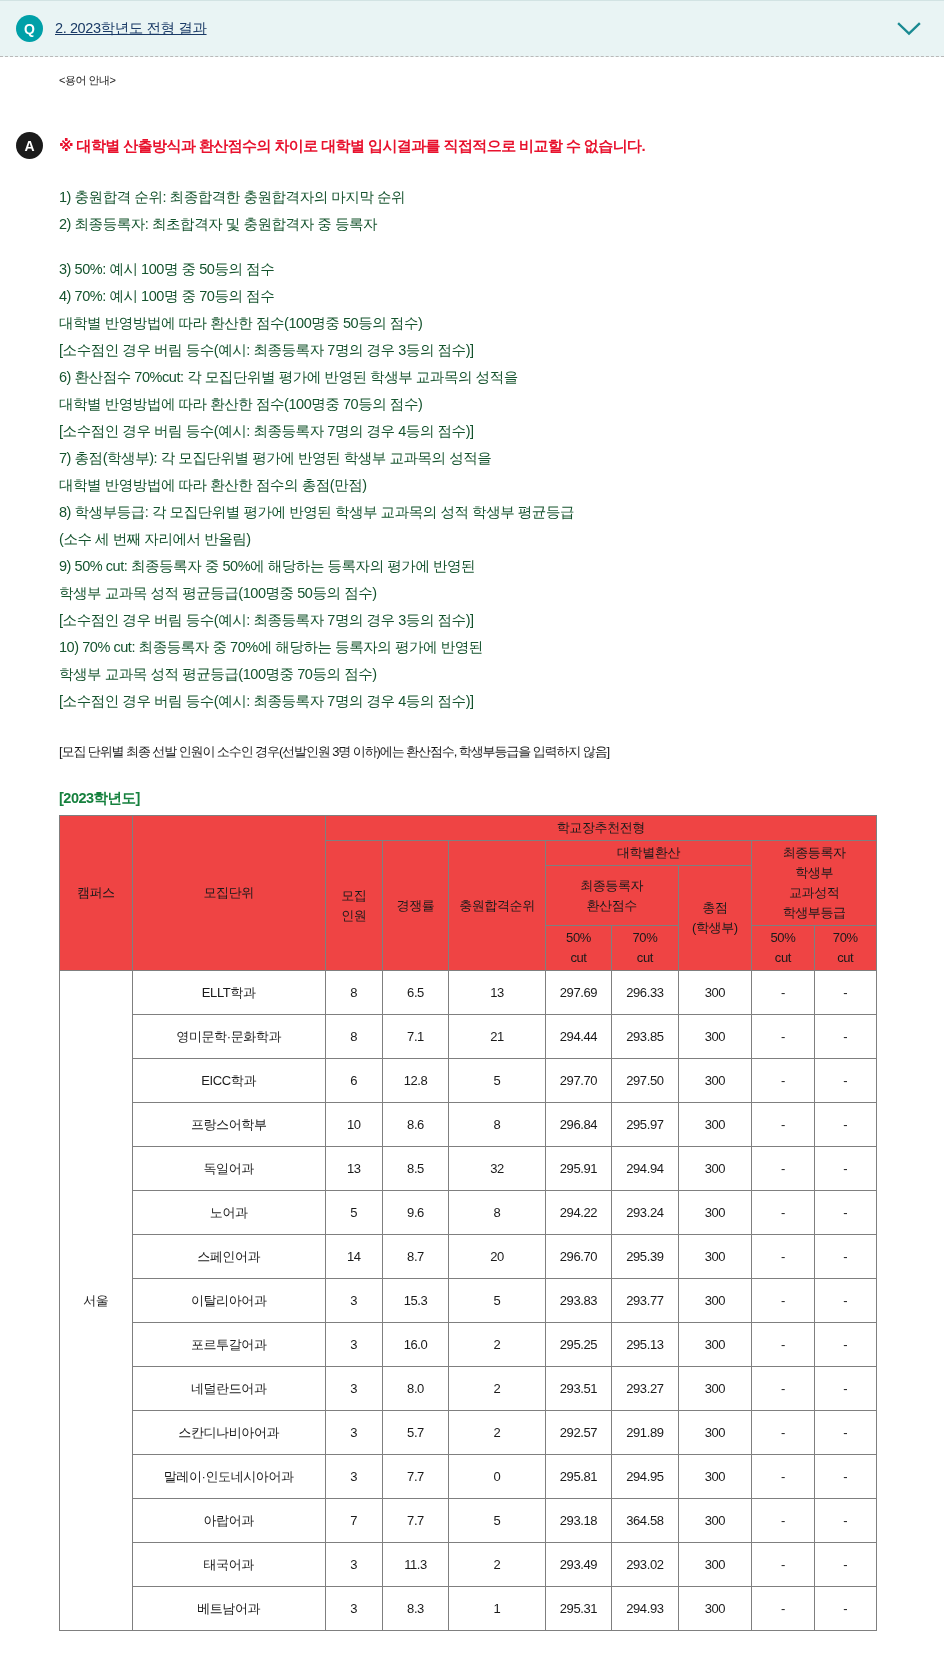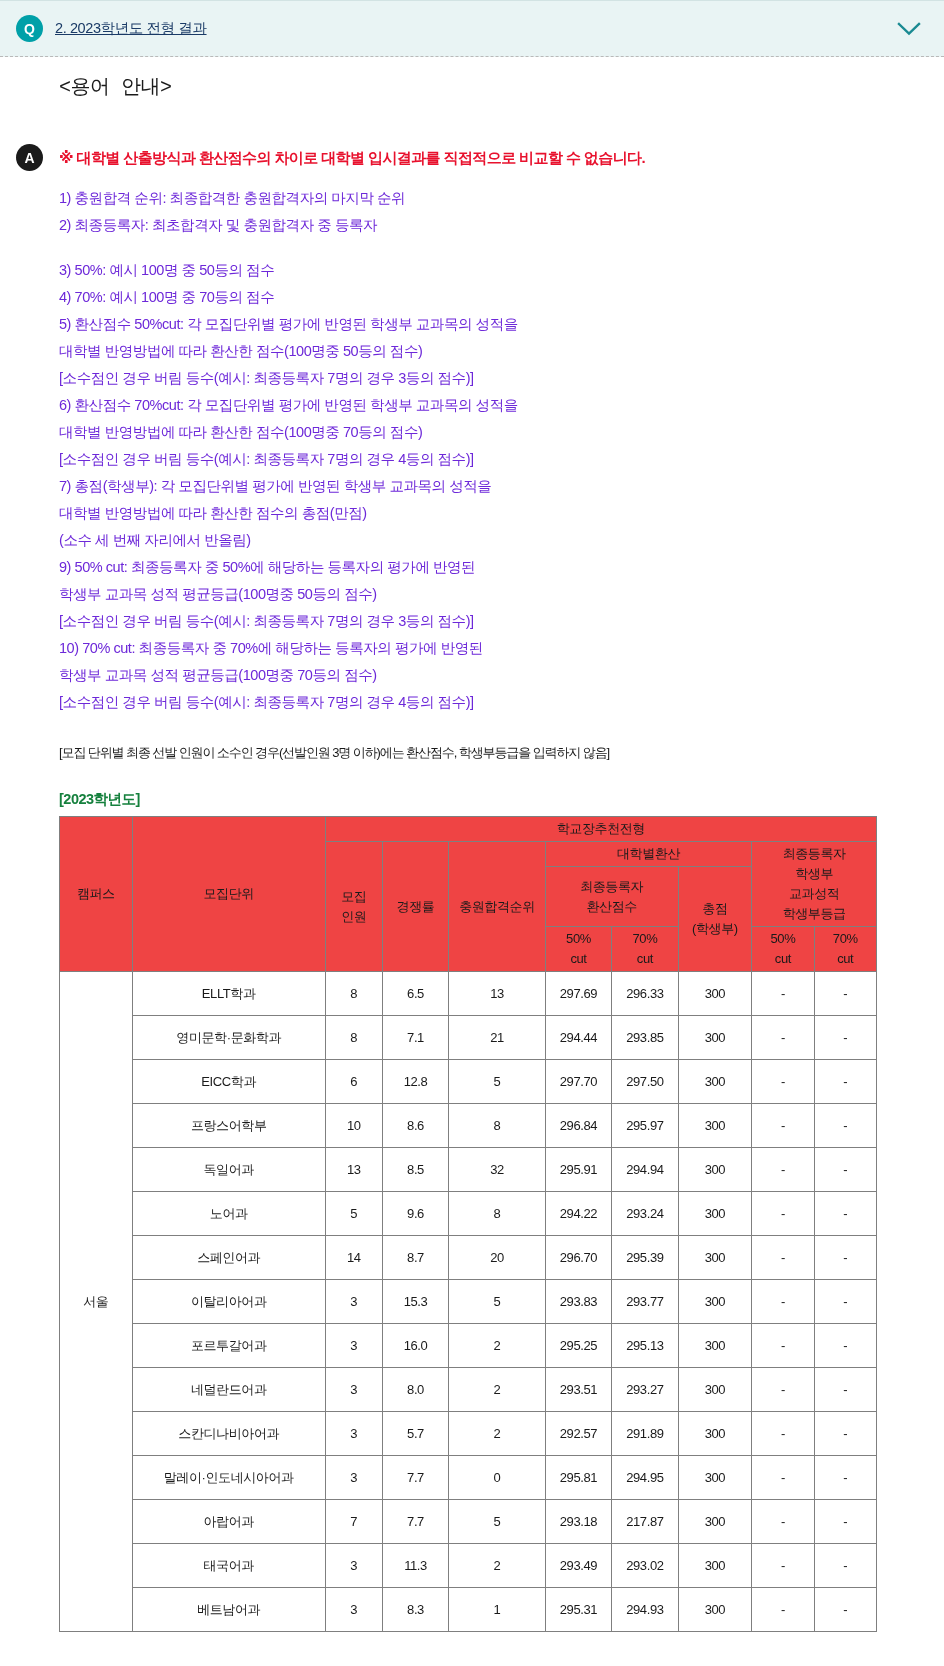--- a/index.html
+++ b/index.html
@@ -65,25 +65,24 @@
     cursor: pointer;
   }
   .chevron svg { display: block; }
 
   
   .faq-body {
     position: relative;
     padding: 14px 20px 10px 16px;
   }
   .term-title {
-    font-size: 20px;
+    font-size: 11px;
     color: #1a1a1a;
     letter-spacing: -0.5px;
     margin: 2px 0 6px 43px;
-    font-family: Liberation Mono, monospace;
   }
   .answer-row {
     position: relative;
     min-height: 30px;
     margin-bottom: 2px;
   }
   .answer-row .badge {
     position: absolute;
     left: 0;
     top: 0;
@@ -92,25 +91,25 @@
     margin-left: 43px;
     color: #e8112d;
     font-weight: bold;
     font-size: 15px;
     letter-spacing: -0.6px;
     line-height: 27px;
     margin-top: 44px;
   }
 
   .term-list {
-    margin: 11px 0 0 43px;
+    margin: 22px 0 0 43px;
     font-size: 14.5px;
     line-height: 27px;
     letter-spacing: -0.45px;
-    color: #6d28d9;
+    color: #14532d;
   }
   .term-list .ln { white-space: nowrap; }
   .term-list .gap { height: 18px; }
 
   .small-note {
     margin: 28px 0 12px 43px;
     font-size: 13px;
     letter-spacing: -1.1px;
     color: #1a1a1a;
     white-space: nowrap;
@@ -198,28 +197,28 @@
     <span class="badge badge-a">A</span>
     <div class="warn-text">※ 대학별 산출방식과 환산점수의 차이로 대학별 입시결과를 직접적으로 비교할 수 없습니다.</div>
   </div>
 
   <div class="term-list">
     <div class="ln">1) 충원합격 순위: 최종합격한 충원합격자의 마지막 순위</div>
     <div class="ln">2) 최종등록자: 최초합격자 및 충원합격자 중 등록자</div>
     <div class="gap"></div>
     <div class="ln">3) 50%: 예시 100명 중 50등의 점수</div>
     <div class="ln">4) 70%: 예시 100명 중 70등의 점수</div>
-    <div class="ln">5) 환산점수 50%cut: 각 모집단위별 평가에 반영된 학생부 교과목의 성적을</div>
     <div class="ln">대학별 반영방법에 따라 환산한 점수(100명중 50등의 점수)</div>
     <div class="ln">[소수점인 경우 버림 등수(예시: 최종등록자 7명의 경우 3등의 점수)]</div>
     <div class="ln">6) 환산점수 70%cut: 각 모집단위별 평가에 반영된 학생부 교과목의 성적을</div>
     <div class="ln">대학별 반영방법에 따라 환산한 점수(100명중 70등의 점수)</div>
     <div class="ln">[소수점인 경우 버림 등수(예시: 최종등록자 7명의 경우 4등의 점수)]</div>
     <div class="ln">7) 총점(학생부): 각 모집단위별 평가에 반영된 학생부 교과목의 성적을</div>
     <div class="ln">대학별 반영방법에 따라 환산한 점수의 총점(만점)</div>
+    <div class="ln">8) 학생부등급: 각 모집단위별 평가에 반영된 학생부 교과목의 성적 학생부 평균등급</div>
     <div class="ln">(소수 세 번째 자리에서 반올림)</div>
     <div class="ln">9) 50% cut: 최종등록자 중 50%에 해당하는 등록자의 평가에 반영된</div>
     <div class="ln">학생부 교과목 성적 평균등급(100명중 50등의 점수)</div>
     <div class="ln">[소수점인 경우 버림 등수(예시: 최종등록자 7명의 경우 3등의 점수)]</div>
     <div class="ln">10) 70% cut: 최종등록자 중 70%에 해당하는 등록자의 평가에 반영된</div>
     <div class="ln">학생부 교과목 성적 평균등급(100명중 70등의 점수)</div>
     <div class="ln">[소수점인 경우 버림 등수(예시: 최종등록자 7명의 경우 4등의 점수)]</div>
   </div>
 
   <div class="small-note">[모집 단위별 최종 선발 인원이 소수인 경우(선발인원 3명 이하)에는 환산점수, 학생부등급을 입력하지 않음]</div>
@@ -423,21 +422,21 @@
             <td>300</td>
             <td>-</td>
             <td>-</td>
           </tr>
           <tr>
             <td class="unit-name">아랍어과</td>
             <td>7</td>
             <td>7.7</td>
             <td>5</td>
             <td>293.18</td>
-            <td>217.87</td>
+            <td>364.58</td>
             <td>300</td>
             <td>-</td>
             <td>-</td>
           </tr>
           <tr>
             <td class="unit-name">태국어과</td>
             <td>3</td>
             <td>11.3</td>
             <td>2</td>
             <td>293.49</td>

